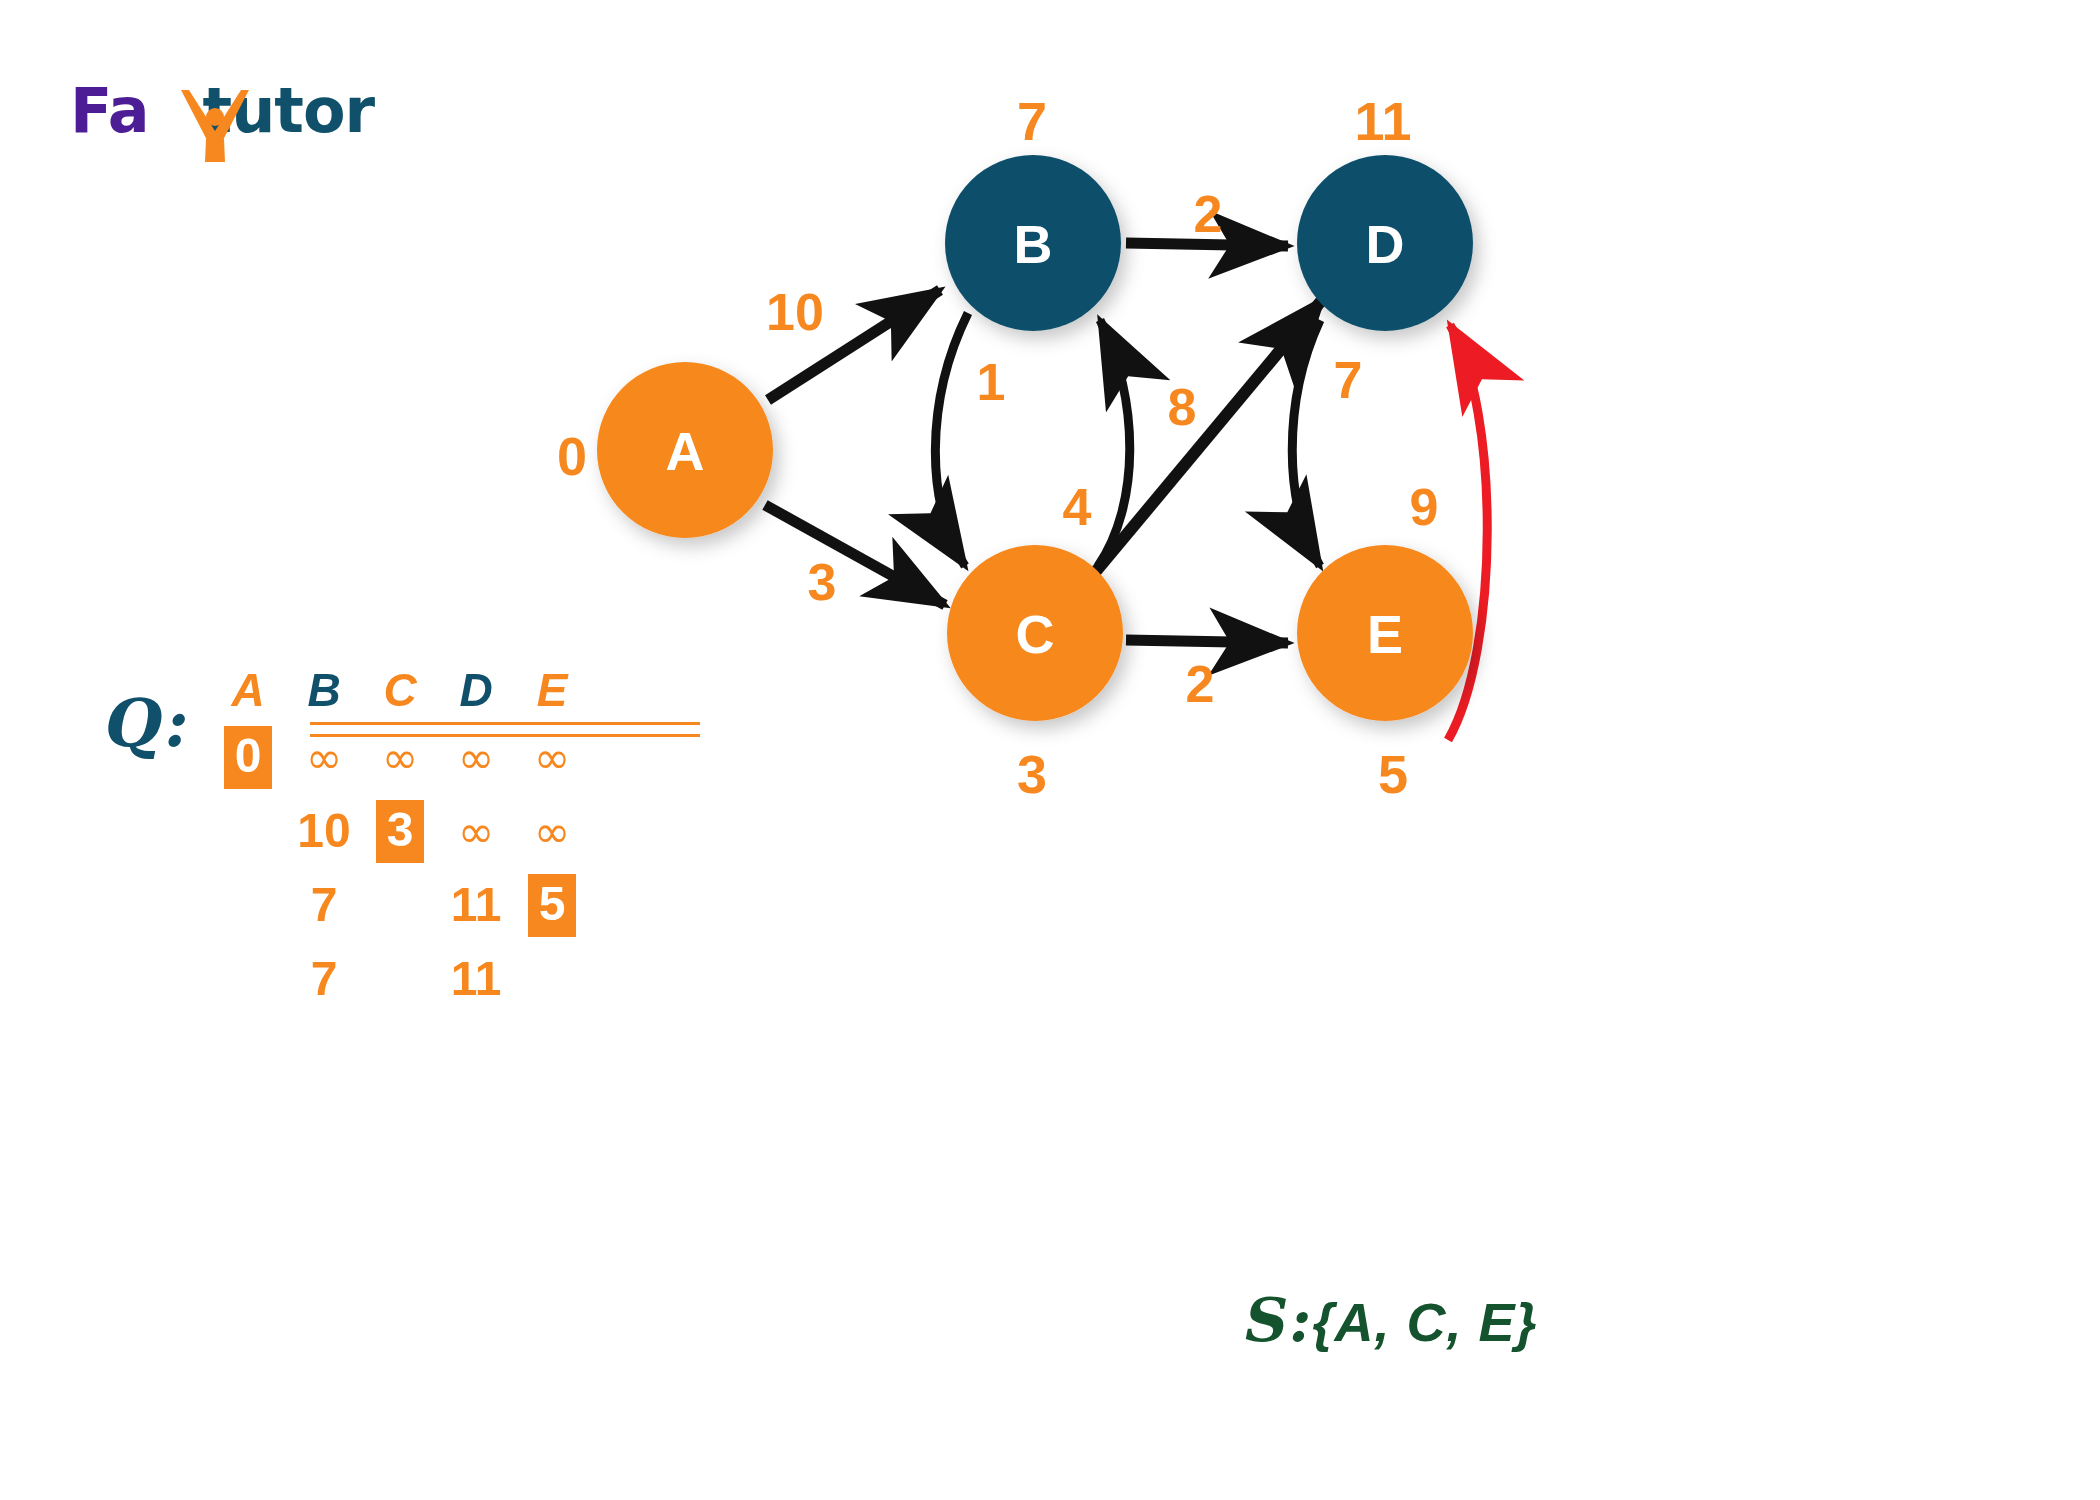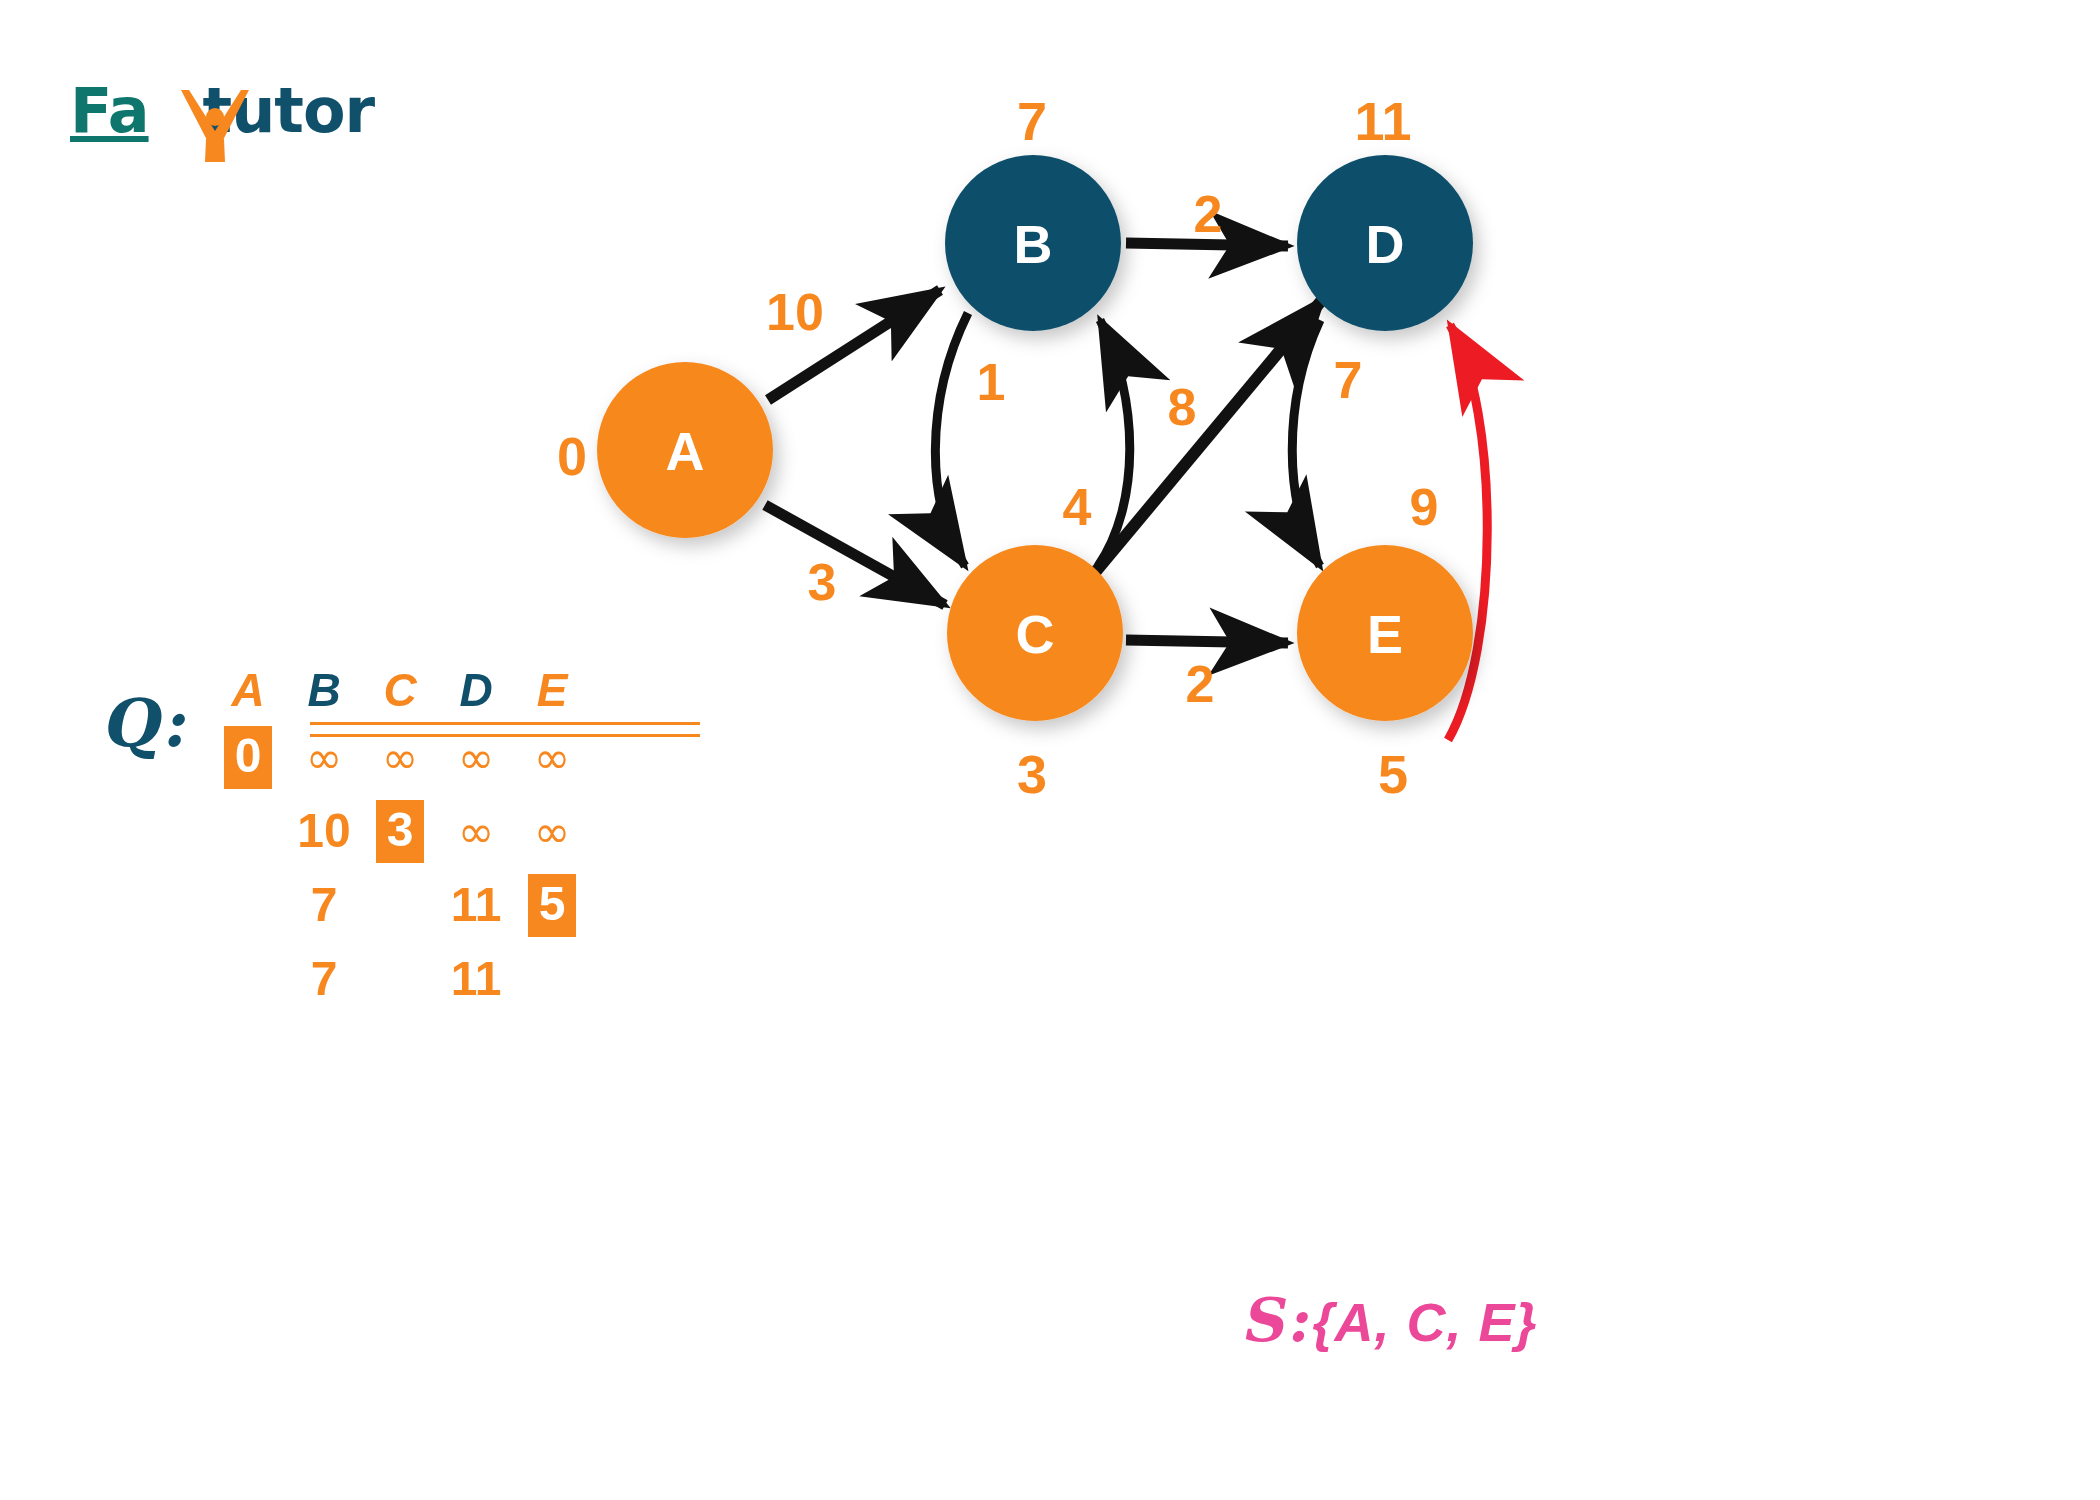--- a/index.html
+++ b/index.html
@@ -31,21 +31,21 @@
     position: absolute;
     left: 0;
     top: 0;
     font-family: "DejaVu Sans", sans-serif;
     font-weight: bold;
     font-size: 62px;
     letter-spacing: -1px;
     line-height: 90px;
     white-space: nowrap;
   }
-  .logo-fa { color: #0f766e; text-decoration: underline; }
+  .logo-fa { color: #4c1d95; }
   .logo-tutor { color: #10506B; }
   .logo-gap { display: inline-block; width: 54px; }
   #logo-person {
     position: absolute;
     left: 105px;
     top: 18px;
     width: 80px;
     height: 80px;
   }
 
@@ -149,21 +149,21 @@
 
   
   #sset {
     position: absolute;
     left: 1245px;
     top: 1285px;
     font-family: "DejaVu Serif", serif;
     font-style: italic;
     font-weight: bold;
     font-size: 60px;
-    color: #ec4899;
+    color: #14532d;
     white-space: nowrap;
     letter-spacing: 1px;
   }
   #sset .sset-braces {
     font-family: "Liberation Sans", sans-serif;
     font-style: italic;
     font-weight: bold;
     font-size: 54px;
   }
 </style>

